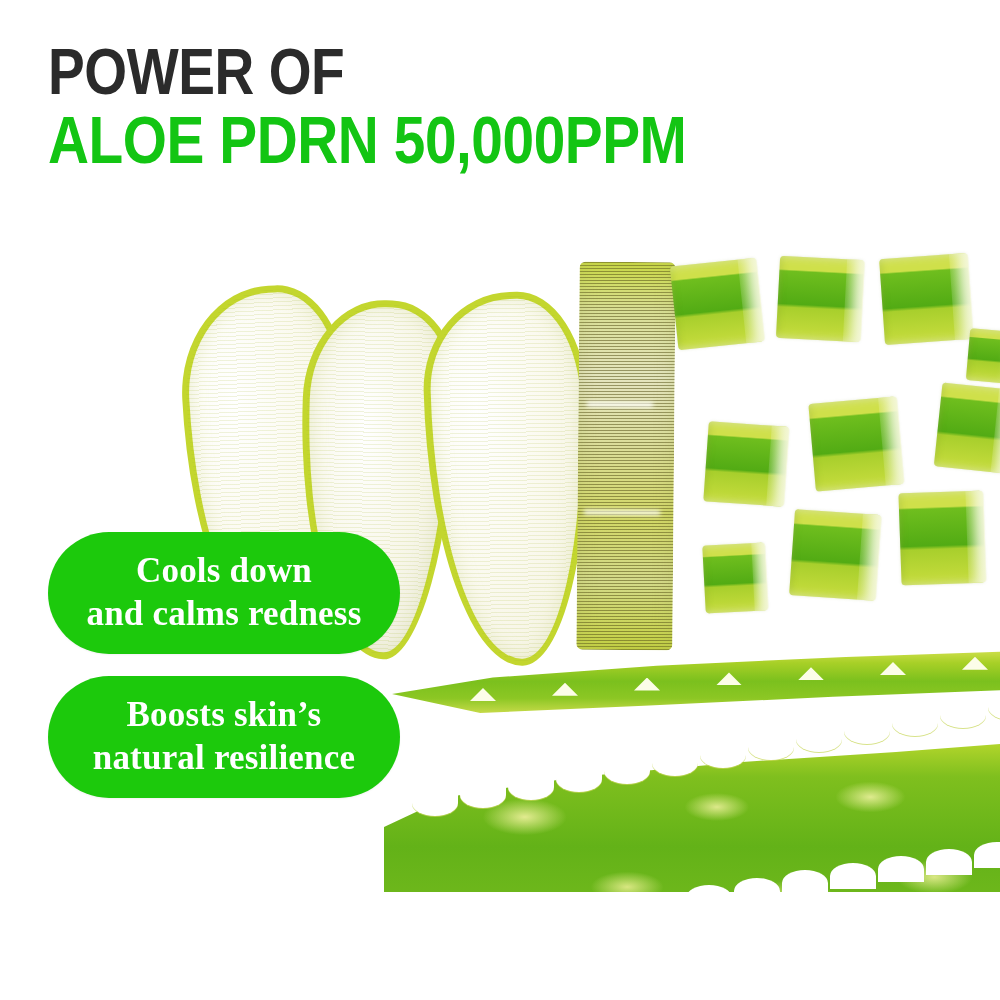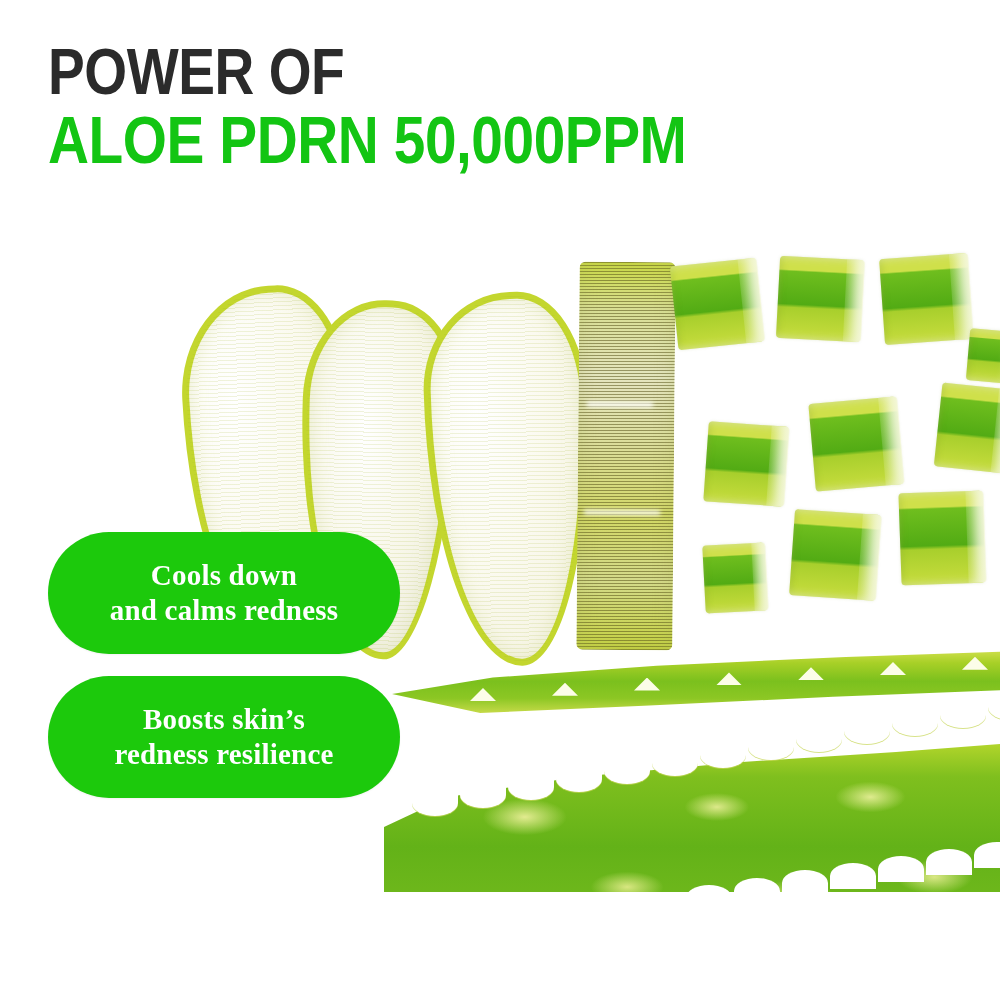--- a/index.html
+++ b/index.html
@@ -165,21 +165,21 @@
     background:#1cc90c;
     border-radius:64px;
     display:flex;align-items:center;justify-content:center;
     margin-bottom:22px;
     box-shadow:0 1px 2px rgba(0,0,0,.05);
   }
   .badge-text{
     color:#ffffff;
     font-family:"Liberation Serif", serif;
     font-weight:bold;
-    font-size:29px;
+    font-size:35px;
     line-height:1.22;
     text-align:center;
     letter-spacing:.2px;
     padding:0 14px;
     white-space:pre-line;
   }
 </style>
 </head>
 <body>
 
@@ -253,17 +253,17 @@
     <span class="hl-line hl-2">ALOE PDRN 50,000PPM</span>
   </div>
 
   <div class="badges">
     <div class="badge">
       <span class="badge-text">Cools down
 and calms redness</span>
     </div>
     <div class="badge">
       <span class="badge-text">Boosts skin’s
-redness resilience</span>
+natural resilience</span>
     </div>
   </div>
 
 </div>
 
 </body></html>

